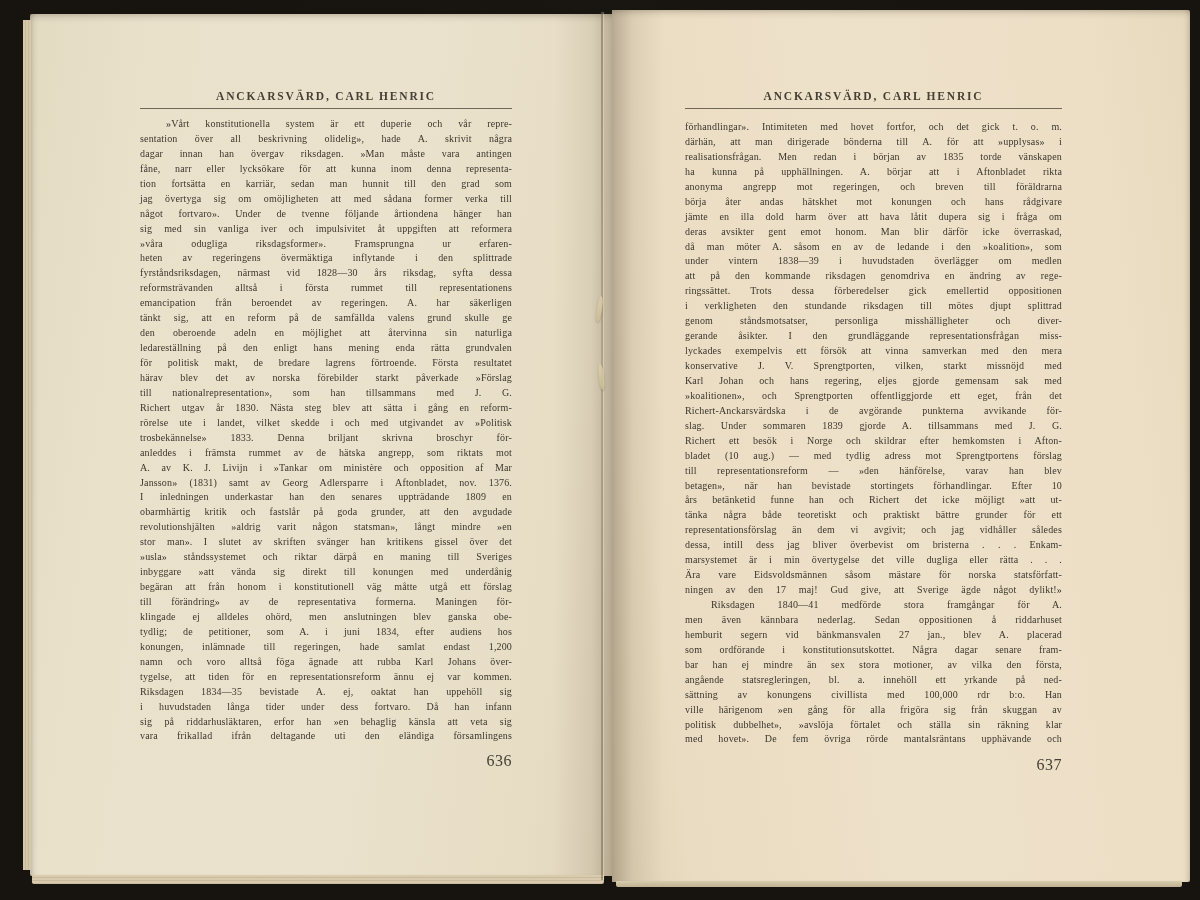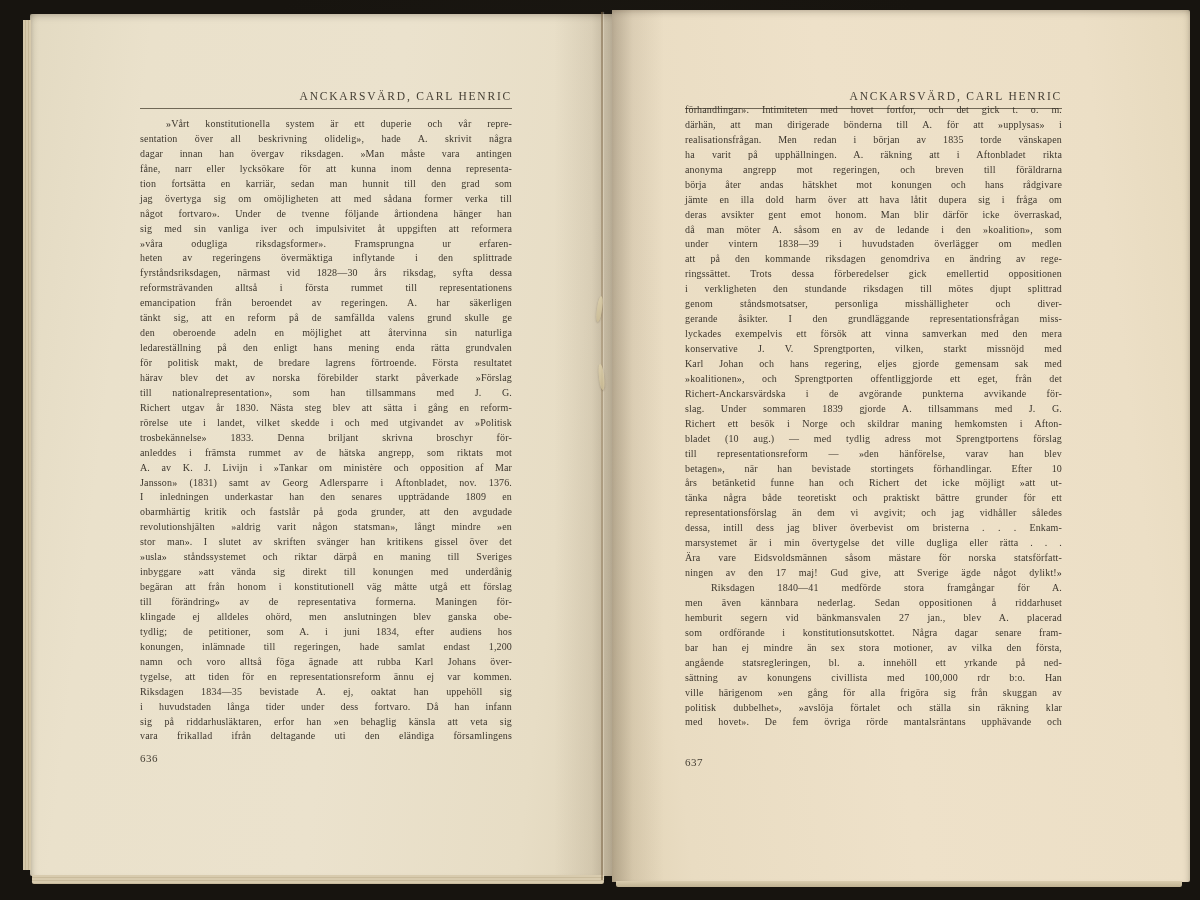--- a/index.html
+++ b/index.html
@@ -86,23 +86,24 @@
     position: absolute; left: 4px; bottom: -5px;
     width: 566px; height: 6px;
     background: linear-gradient(to bottom, #d9ccae, #bfb191);
     border-radius: 0 0 2px 2px;
   }
   
   .running-header {
     position: absolute;
     font-size: 11.5px;
     letter-spacing: 1.8px;
-    text-align: right;
+    text-align: center;
     color: #453f34;
     width: 100%;
+    font-weight: bold;
   }
   .header-rule {
     position: absolute;
     height: 1px;
     background: #5a5242;
     opacity: 0.85;
   }
   
   .page-text {
     position: absolute;
@@ -114,33 +115,33 @@
     height: 14.95px;
     line-height: 14.95px;
     text-align: justify;
     text-align-last: justify;
     overflow: visible;
     white-space: normal;
   }
   .text-line.indent { padding-left: 26px; }
   .page-number {
     position: absolute;
-    font-size: 11px;
+    font-size: 16px;
     letter-spacing: 0.5px;
-    text-align: left;
+    text-align: right;
     color: #453f34;
   }
   
   .page-left  .running-header { left: 110px; top: 76px; width: 372px; }
   .page-left  .header-rule    { left: 110px; top: 94px;  width: 372px; }
   .page-left  .page-text      { left: 110px; top: 103px; width: 372px; }
   .page-left  .page-number    { left: 110px; top: 738px; width: 372px; }
   .page-right .running-header { left: 73px;  top: 80px;  width: 377px; }
   .page-right .header-rule    { left: 73px;  top: 98px;  width: 377px; }
-  .page-right .page-text      { left: 73px;  top: 93px; width: 377px; }
+  .page-right .page-text      { left: 73px;  top: 110px; width: 377px; }
   .page-right .page-number    { left: 73px;  top: 746px; width: 377px; }
 </style>
 </head>
 <body>
 
 <div class="photo-bg"></div>
 
 <div class="page page-left">
   <div class="running-header">ANCKARSVÄRD, CARL HENRIC</div>
   <div class="header-rule"></div>
@@ -194,39 +195,39 @@
   <div class="sheet-edges-left"></div>
 </div>
 
 <div class="page page-right">
   <div class="running-header">ANCKARSVÄRD, CARL HENRIC</div>
   <div class="header-rule"></div>
   <div class="page-text">
       <div class="text-line">förhandlingar». Intimiteten med hovet fortfor, och det gick t. o. m.</div>
       <div class="text-line">därhän, att man dirigerade bönderna till A. för att »upplysas» i</div>
       <div class="text-line">realisationsfrågan. Men redan i början av 1835 torde vänskapen</div>
-      <div class="text-line">ha varit på upphällningen. A. räkning att i Aftonbladet rikta</div>
+      <div class="text-line">ha kunna på upphällningen. A. börjar att i Aftonbladet rikta</div>
       <div class="text-line">anonyma angrepp mot regeringen, och breven till föräldrarna</div>
       <div class="text-line">börja åter andas hätskhet mot konungen och hans rådgivare</div>
       <div class="text-line">jämte en illa dold harm över att hava låtit dupera sig i fråga om</div>
       <div class="text-line">deras avsikter gent emot honom. Man blir därför icke överraskad,</div>
       <div class="text-line">då man möter A. såsom en av de ledande i den »koalition», som</div>
       <div class="text-line">under vintern 1838—39 i huvudstaden överlägger om medlen</div>
       <div class="text-line">att på den kommande riksdagen genomdriva en ändring av rege-</div>
       <div class="text-line">ringssättet. Trots dessa förberedelser gick emellertid oppositionen</div>
       <div class="text-line">i verkligheten den stundande riksdagen till mötes djupt splittrad</div>
       <div class="text-line">genom ståndsmotsatser, personliga misshälligheter och diver-</div>
       <div class="text-line">gerande åsikter. I den grundläggande representationsfrågan miss-</div>
       <div class="text-line">lyckades exempelvis ett försök att vinna samverkan med den mera</div>
       <div class="text-line">konservative J. V. Sprengtporten, vilken, starkt missnöjd med</div>
       <div class="text-line">Karl Johan och hans regering, eljes gjorde gemensam sak med</div>
       <div class="text-line">»koalitionen», och Sprengtporten offentliggjorde ett eget, från det</div>
       <div class="text-line">Richert-Anckarsvärdska i de avgörande punkterna avvikande för-</div>
       <div class="text-line">slag. Under sommaren 1839 gjorde A. tillsammans med J. G.</div>
-      <div class="text-line">Richert ett besök i Norge och skildrar maning hemkomsten i Afton-</div>
+      <div class="text-line">Richert ett besök i Norge och skildrar efter hemkomsten i Afton-</div>
       <div class="text-line">bladet (10 aug.) — med tydlig adress mot Sprengtportens förslag</div>
       <div class="text-line">till representationsreform — »den hänförelse, varav han blev</div>
       <div class="text-line">betagen», när han bevistade stortingets förhandlingar. Efter 10</div>
       <div class="text-line">års betänketid funne han och Richert det icke möjligt »att ut-</div>
       <div class="text-line">tänka några både teoretiskt och praktiskt bättre grunder för ett</div>
       <div class="text-line">representationsförslag än dem vi avgivit; och jag vidhåller således</div>
       <div class="text-line">dessa, intill dess jag bliver överbevist om bristerna . . . Enkam-</div>
       <div class="text-line">marsystemet är i min övertygelse det ville dugliga eller rätta . . .</div>
       <div class="text-line">Ära vare Eidsvoldsmännen såsom mästare för norska statsförfatt-</div>
       <div class="text-line">ningen av den 17 maj! Gud give, att Sverige ägde något dylikt!»</div>

